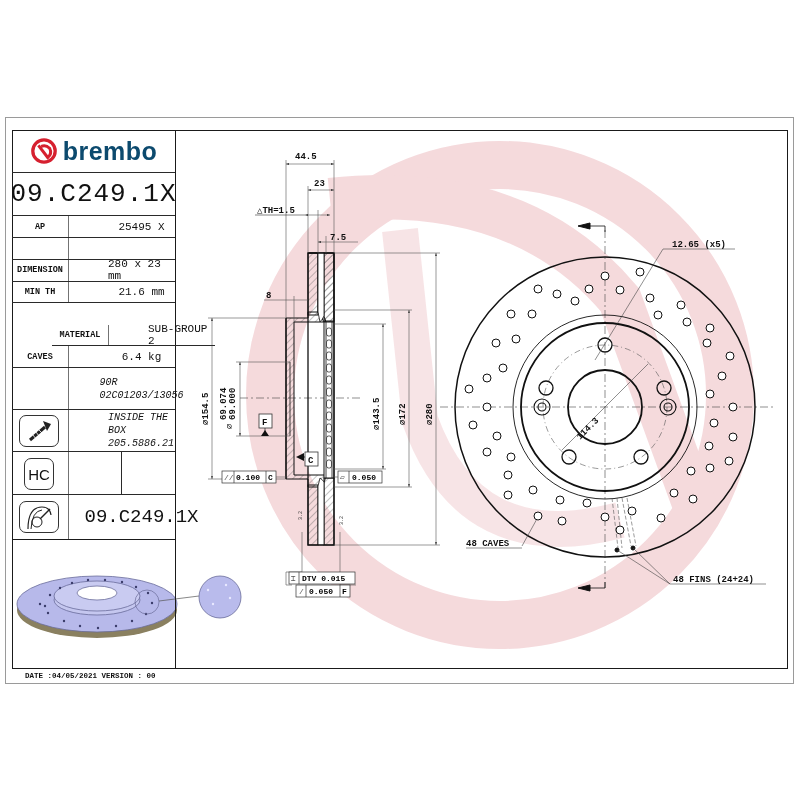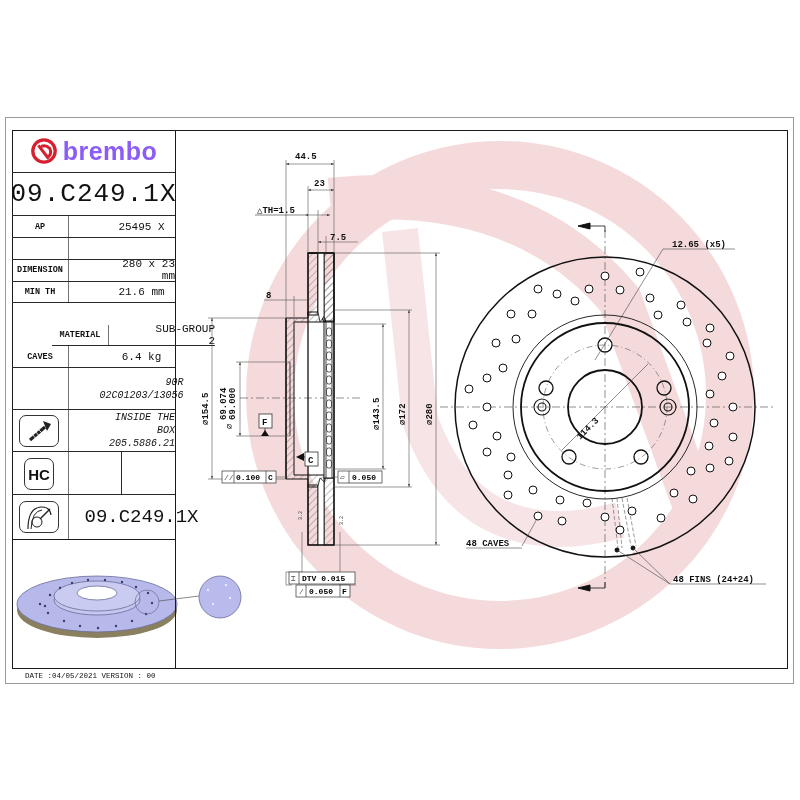--- a/index.html
+++ b/index.html
@@ -3,28 +3,28 @@
 <meta charset="utf-8">
 <style>
   html, body { margin:0; padding:0; background:#ffffff; }
   body { width:800px; height:800px; position:relative; overflow:hidden; font-family:"Liberation Mono", "DejaVu Sans Mono", monospace; color:#111; }
   .sheet-outer { position:absolute; left:5px; top:117px; width:789px; height:567px; border:1px solid #9a9a9a; box-sizing:border-box; }
   .sheet-inner { position:absolute; left:12px; top:130px; width:776px; height:539px; border:1.5px solid #1a1a1a; box-sizing:border-box; }
   svg.drawing { position:absolute; left:0; top:0; width:800px; height:800px; }
   .lp { position:absolute; left:12px; top:130px; width:164px; border-right:1.5px solid #1a1a1a; box-sizing:border-box; height:539px; }
   .row { position:absolute; left:0; width:163px; border-bottom:1px solid #2a2a2a; box-sizing:border-box; }
   .cell-l { position:absolute; left:0; top:0; bottom:0; width:56px; border-right:1px solid #737373; display:flex; align-items:center; justify-content:center; font-size:8.5px; font-weight:bold; font-family:"Liberation Mono", monospace; }
-  .cell-r { position:absolute; left:56px; right:0; top:0; bottom:0; display:flex; align-items:center; justify-content:center; font-size:11px; font-family:"Liberation Mono", monospace; text-align:right;padding-left:40px; }
-  .brand { display:flex; align-items:center; justify-content:center; height:100%; color:#8b5cf6; font-family:"Liberation Sans", sans-serif; font-weight:bold; font-size:25px; letter-spacing:0.5px; }
+  .cell-r { position:absolute; left:56px; right:0; top:0; bottom:0; display:flex; align-items:center; justify-content:center; font-size:11px; font-family:"Liberation Mono", monospace; text-align:left;padding-left:40px; }
+  .brand { display:flex; align-items:center; justify-content:center; height:100%; color:#0c4a6e; font-family:"Liberation Sans", sans-serif; font-weight:bold; font-size:25px; letter-spacing:0.5px; }
   .brand .logo { width:28px; height:28px; margin-right:5px; }
   .pn { display:flex; align-items:center; justify-content:center; height:100%; font-family:"Liberation Mono", monospace; font-size:26px; letter-spacing:1px; }
   .icon-box { position:absolute; left:7px; width:40px; height:32px; border:1.5px solid #333; border-radius:7px; display:flex; align-items:center; justify-content:center; box-sizing:border-box; background:#fff; }
   .e11 { position:absolute; left:10px; width:34px; height:30px; border:1.5px solid #333; border-radius:50%; display:flex; align-items:center; justify-content:center; font-family:"Liberation Serif", serif; font-weight:bold; font-size:13px; box-sizing:border-box;margin-top:42px; }
   .two-line { font-size:10px; line-height:13px;font-style:italic; }
-  .date { position:absolute; left:25px; top:672px; font-size:7.5px; font-weight:normal; font-family:"Liberation Mono", monospace; }
+  .date { position:absolute; left:25px; top:672px; font-size:7.5px; font-weight:bold; font-family:"Liberation Mono", monospace; }
   .dim { font-family:"Liberation Mono", monospace; font-size:9px; fill:#111; }
   .dimb { font-family:"Liberation Mono", monospace; font-size:9px; font-weight:bold; fill:#111; }
 </style>
 </head>
 <body>
 
 <div class="sheet-outer"></div>
 <div class="sheet-inner"></div>
 
 <svg class="drawing" viewBox="0 0 800 800">
@@ -405,21 +405,21 @@
     </div>
     <div class="cell-r two-line">
       <div>
         <div>INSIDE THE BOX</div>
         <div>205.5886.21</div>
       </div>
     </div>
   </div>
   <div class="row" style="top:322px;height:43px;">
     <div class="cell-l">
-      <div class="icon-box" style="top:6px;width:30px;left:12px;font-family:'Liberation Sans',sans-serif;font-weight:bold;font-size:15px;">HC</div>
+      <div class="icon-box" style="top:6px;width:30px;left:12px;font-family:'Liberation Sans',sans-serif;font-weight:normal;font-size:15px;">HC</div>
     </div>
     <div class="cell-r" style="right:53px;border-right:1px solid #2a2a2a;"></div>
   </div>
   <div class="row" style="top:365px;height:45px;border-bottom:1.5px solid #1a1a1a;">
     <div class="cell-l">
       <div class="icon-box" style="top:6px;">
         <svg width="30" height="28" viewBox="0 0 30 28">
           <path d="M4,26 Q4,4 18,4 Q26,4 27,12" fill="none" stroke="#222" stroke-width="1.2"></path>
           <path d="M7,26 Q8,8 18,7" fill="none" stroke="#222" stroke-width="1"></path>
           <circle cx="13" cy="19" r="5" fill="none" stroke="#222" stroke-width="1"></circle>

